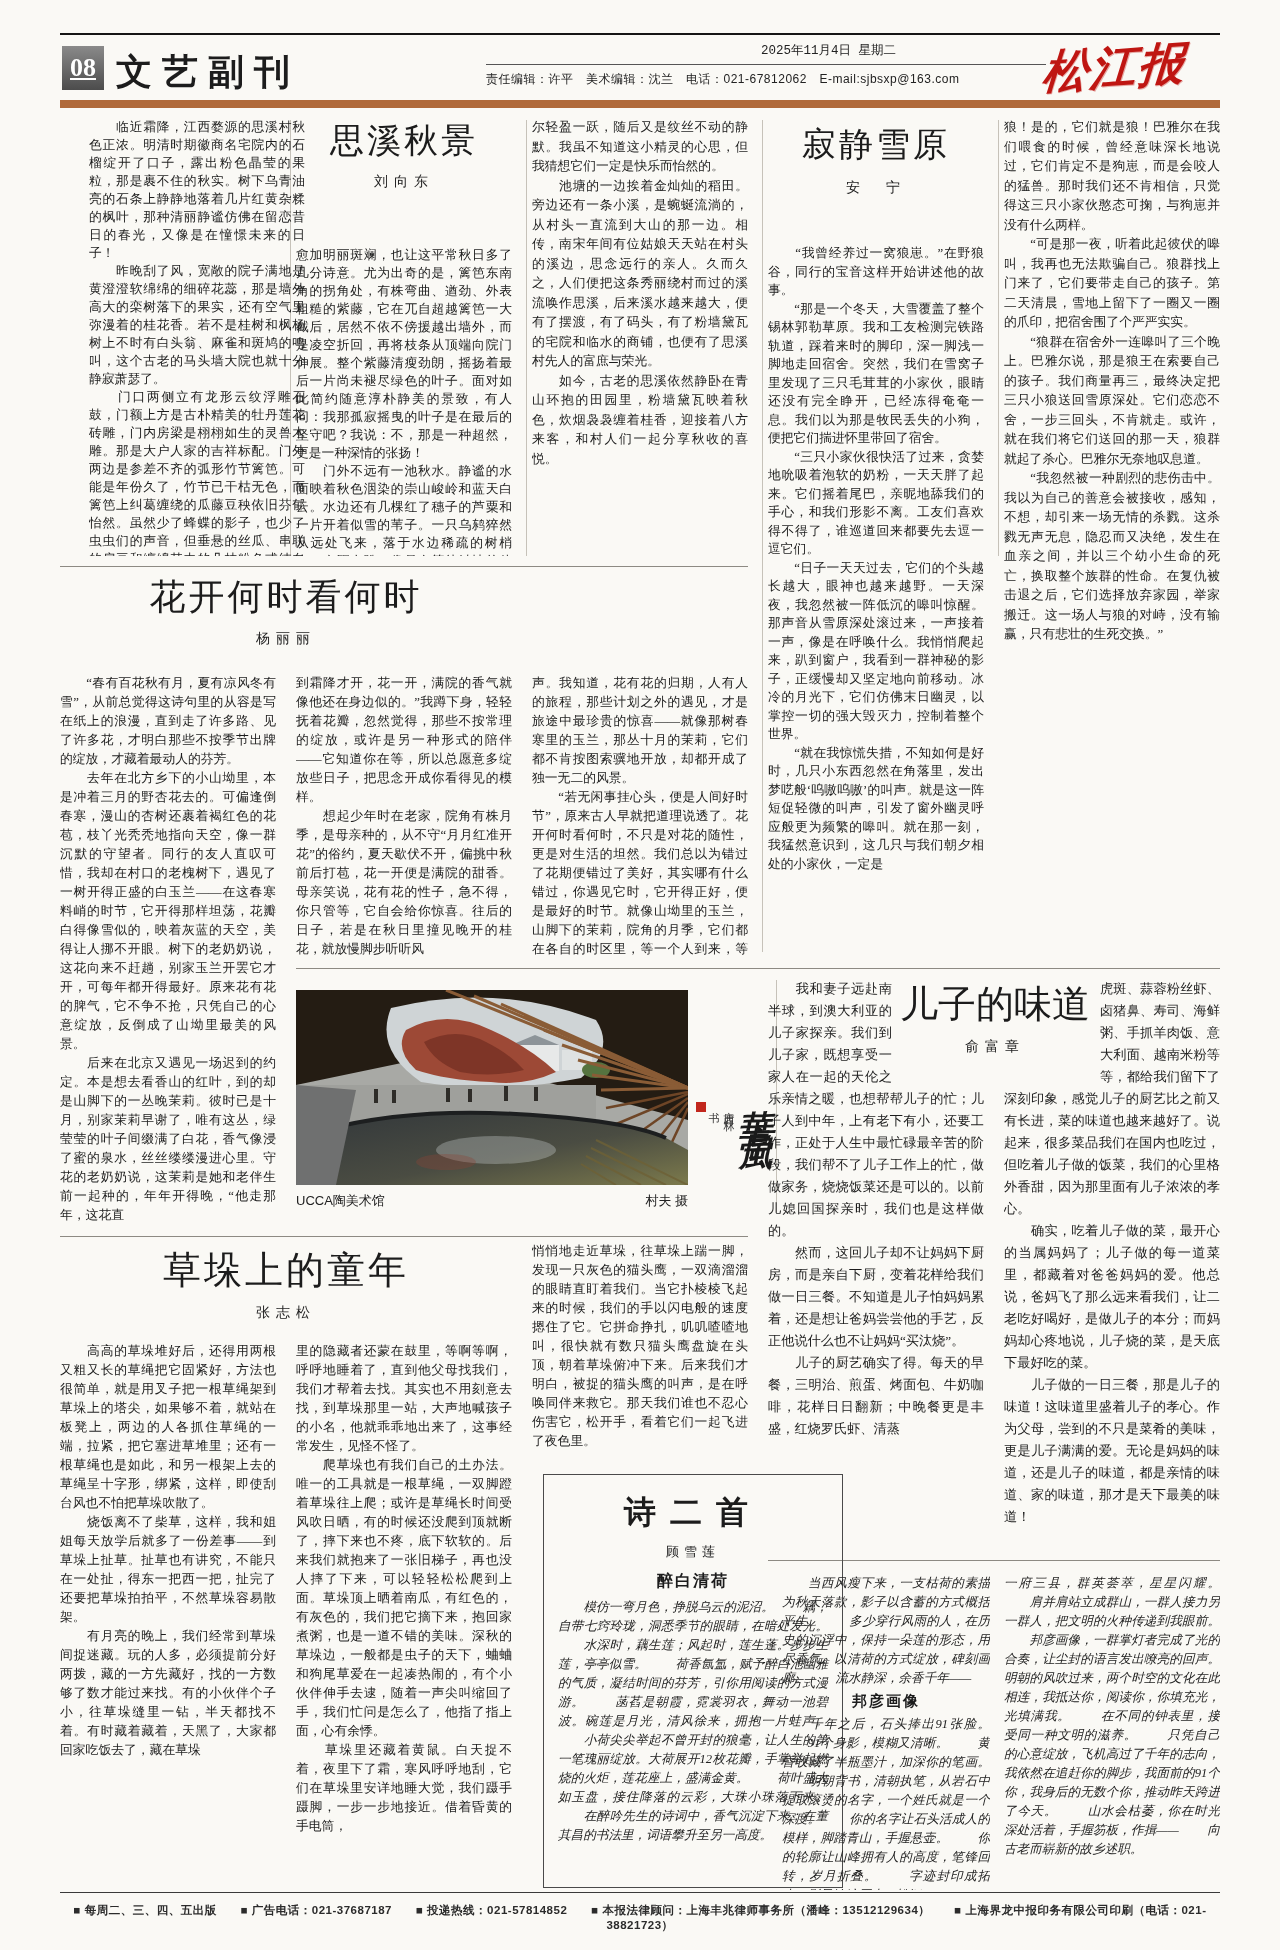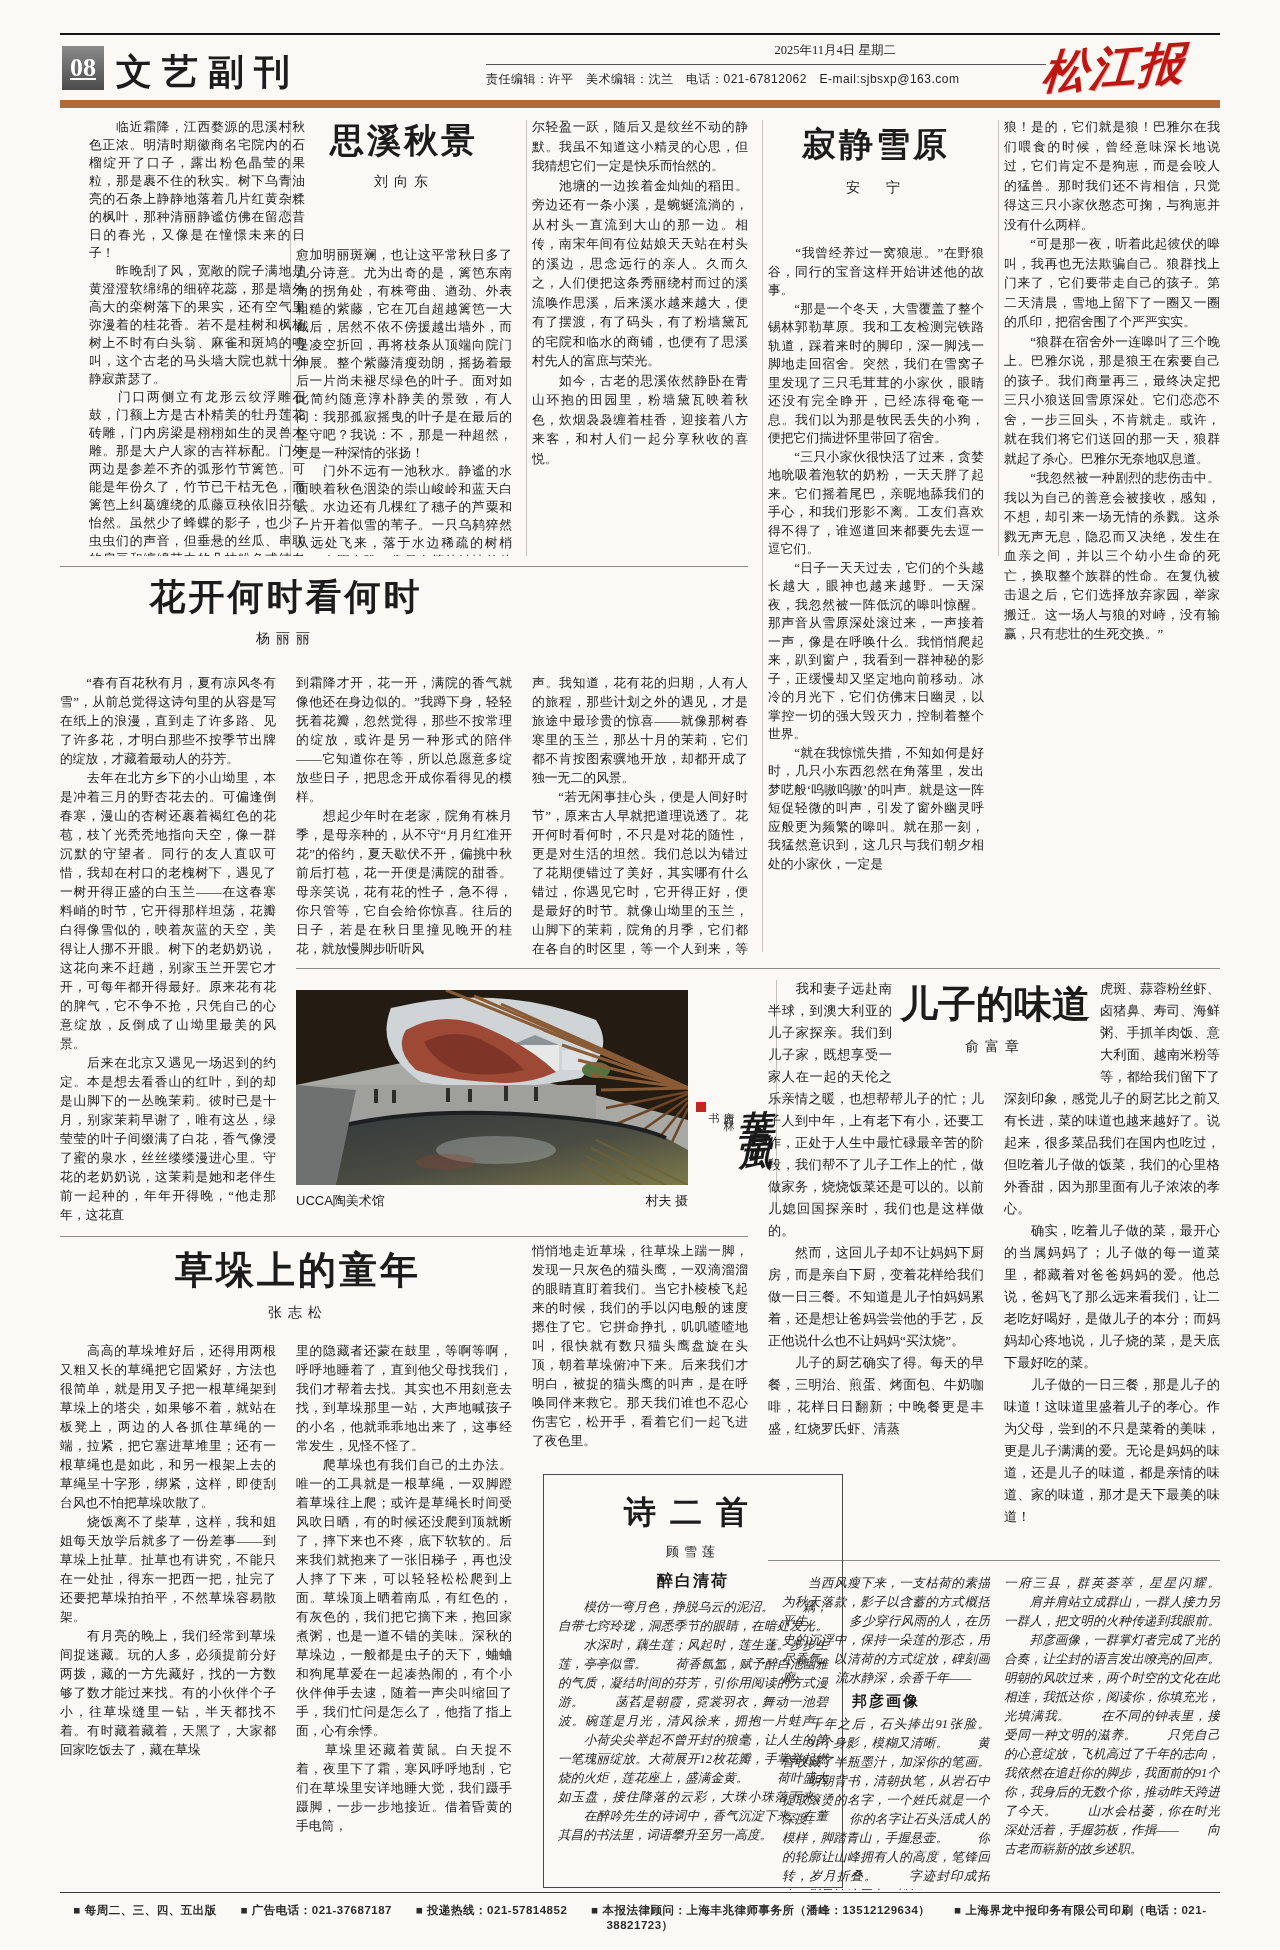--- a/index.html
+++ b/index.html
@@ -4,39 +4,39 @@
 <style>
   html,body{margin:0;padding:0;background:#e8e6e0;}
   #page{position:relative;width:1280px;height:1950px;background:#faf9f5;margin:0 auto;
         font-family:"Liberation Serif","DejaVu Serif",serif;color:#1c1c1c;overflow:hidden;}
   .abs{position:absolute;}
   
   .topline{height:2px;background:#151515;}
   .pagenobox{width:42px;height:44px;background:linear-gradient(#8a8a8a,#4c4c4c);
              color:#fff;font-weight:bold;font-size:26px;display:flex;align-items:center;justify-content:center;}
   .section-title{font-size:36px;font-weight:bold;letter-spacing:10px;font-family:"Liberation Serif",serif;}
-  .hdr-date{font-size:12.5px;text-align:right;padding-right:150px;font-family:Liberation Serif, serif;color:#222;}
+  .hdr-date{font-size:12.5px;text-align:right;padding-right:150px;font-family:Liberation Mono, monospace;color:#222;}
   .hdr-rule{height:1px;background:#555;margin:5px 0 6px 0;}
   .hdr-editors{font-size:12px;font-family:"Liberation Sans",sans-serif;color:#222;letter-spacing:.5px;}
   .masthead{font-size:46px;font-weight:bold;color:#bf1612;transform:rotate(-4deg) skewX(-8deg);
             letter-spacing:2px;font-style:italic;text-shadow:1px 1px 0 rgba(191,22,18,.35);}
   .accentbar{height:8px;background:#b06a3a;}
   
   .vrule{width:1px;background:#c6c2b9;}
   .hrule{height:1px;background:#8d8a83;}
   .hrule-dark{height:1px;background:#3a3a3a;}
   
   .col{width:216px;text-align:justify;overflow:hidden;}
   .col span{white-space:pre-line;}
   .body-sm{font-size:12.8px;line-height:18px;}
   .body-sixi3{font-size:12.8px;line-height:19.5px;}
   .body-md{font-size:13.2px;line-height:22px;}
   .poem{font-size:12.6px;line-height:19px;font-style:italic;color:#222;}
   
-  .art-title{font-weight:bold;text-align:center;letter-spacing:3px;line-height:1.1;}
+  .art-title{font-weight:normal;text-align:center;letter-spacing:3px;line-height:1.1;}
   .art-author{text-align:center;font-size:14px;letter-spacing:6px;color:#222;}
   .t34{font-size:34px;} .t38{font-size:38px;} .t40{font-size:36px;}
   .float-r{float:right;width:92px;height:108px;}
   .float-l{float:left;width:96px;height:108px;}
   
   .photo-captions{display:flex;justify-content:space-between;font-family:"Liberation Sans",sans-serif;
                   font-size:13px;color:#222;}
   
   .calli{writing-mode:vertical-rl;text-align:center;display:flex;flex-direction:column;align-items:center;}
   .calli-main{font-size:34px;font-weight:bold;font-style:italic;letter-spacing:14px;color:#1a1a1a;
@@ -234,21 +234,21 @@
   </div>
   <div class="abs col body-md" style="left:1004px;top:978px;height:570px;">
     <div class="float-l"></div>
     <span>虎斑、蒜蓉粉丝虾、卤猪鼻、寿司、海鲜粥、手抓羊肉饭、意大利面、越南米粉等等，都给我们留下了深刻印象，感觉儿子的厨艺比之前又有长进，菜的味道也越来越好了。说起来，很多菜品我们在国内也吃过，但吃着儿子做的饭菜，我们的心里格外香甜，因为那里面有儿子浓浓的孝心。
 　　确实，吃着儿子做的菜，最开心的当属妈妈了；儿子做的每一道菜里，都藏着对爸爸妈妈的爱。他总说，爸妈飞了那么远来看我们，让二老吃好喝好，是做儿子的本分；而妈妈却心疼地说，儿子烧的菜，是天底下最好吃的菜。
 　　儿子做的一日三餐，那是儿子的味道！这味道里盛着儿子的孝心。作为父母，尝到的不只是菜肴的美味，更是儿子满满的爱。无论是妈妈的味道，还是儿子的味道，都是亲情的味道、家的味道，那才是天下最美的味道！</span>
   </div>
   <div class="abs hrule" style="left:768px;top:1560px;width:452px;"></div>
 
   <div class="abs hrule" style="left:60px;top:1236px;width:688px;"></div>
-  <div class="abs" style="left:72px;top:1250px;width:452px;">
+  <div class="abs" style="left:60px;top:1250px;width:452px;">
     <div class="art-title t38">草垛上的童年</div>
     <div class="art-author" style="margin-top:12px;">张志松</div>
   </div>
   <div class="abs col body-sm" style="left:60px;top:1342px;height:546px;line-height:19px;">
     <span>　　高高的草垛堆好后，还得用两根又粗又长的草绳把它固紧好，方法也很简单，就是用叉子把一根草绳架到草垛上的塔尖，如果够不着，就站在板凳上，两边的人各抓住草绳的一端，拉紧，把它塞进草堆里；还有一根草绳也是如此，和另一根架上去的草绳呈十字形，绑紧，这样，即使刮台风也不怕把草垛吹散了。
 　　烧饭离不了柴草，这样，我和姐姐每天放学后就多了一份差事——到草垛上扯草。扯草也有讲究，不能只在一处扯，得东一把西一把，扯完了还要把草垛拍拍平，不然草垛容易散架。
 　　有月亮的晚上，我们经常到草垛间捉迷藏。玩的人多，必须提前分好两拨，藏的一方先藏好，找的一方数够了数才能过来找。有的小伙伴个子小，往草垛缝里一钻，半天都找不着。有时藏着藏着，天黑了，大家都回家吃饭去了，藏在草垛</span>
   </div>
   <div class="abs col body-sm" style="left:296px;top:1342px;height:546px;line-height:19px;">
     <span>里的隐藏者还蒙在鼓里，等啊等啊，呼呼地睡着了，直到他父母找我们，我们才帮着去找。其实也不用刻意去找，到草垛那里一站，大声地喊孩子的小名，他就乖乖地出来了，这事经常发生，见怪不怪了。

